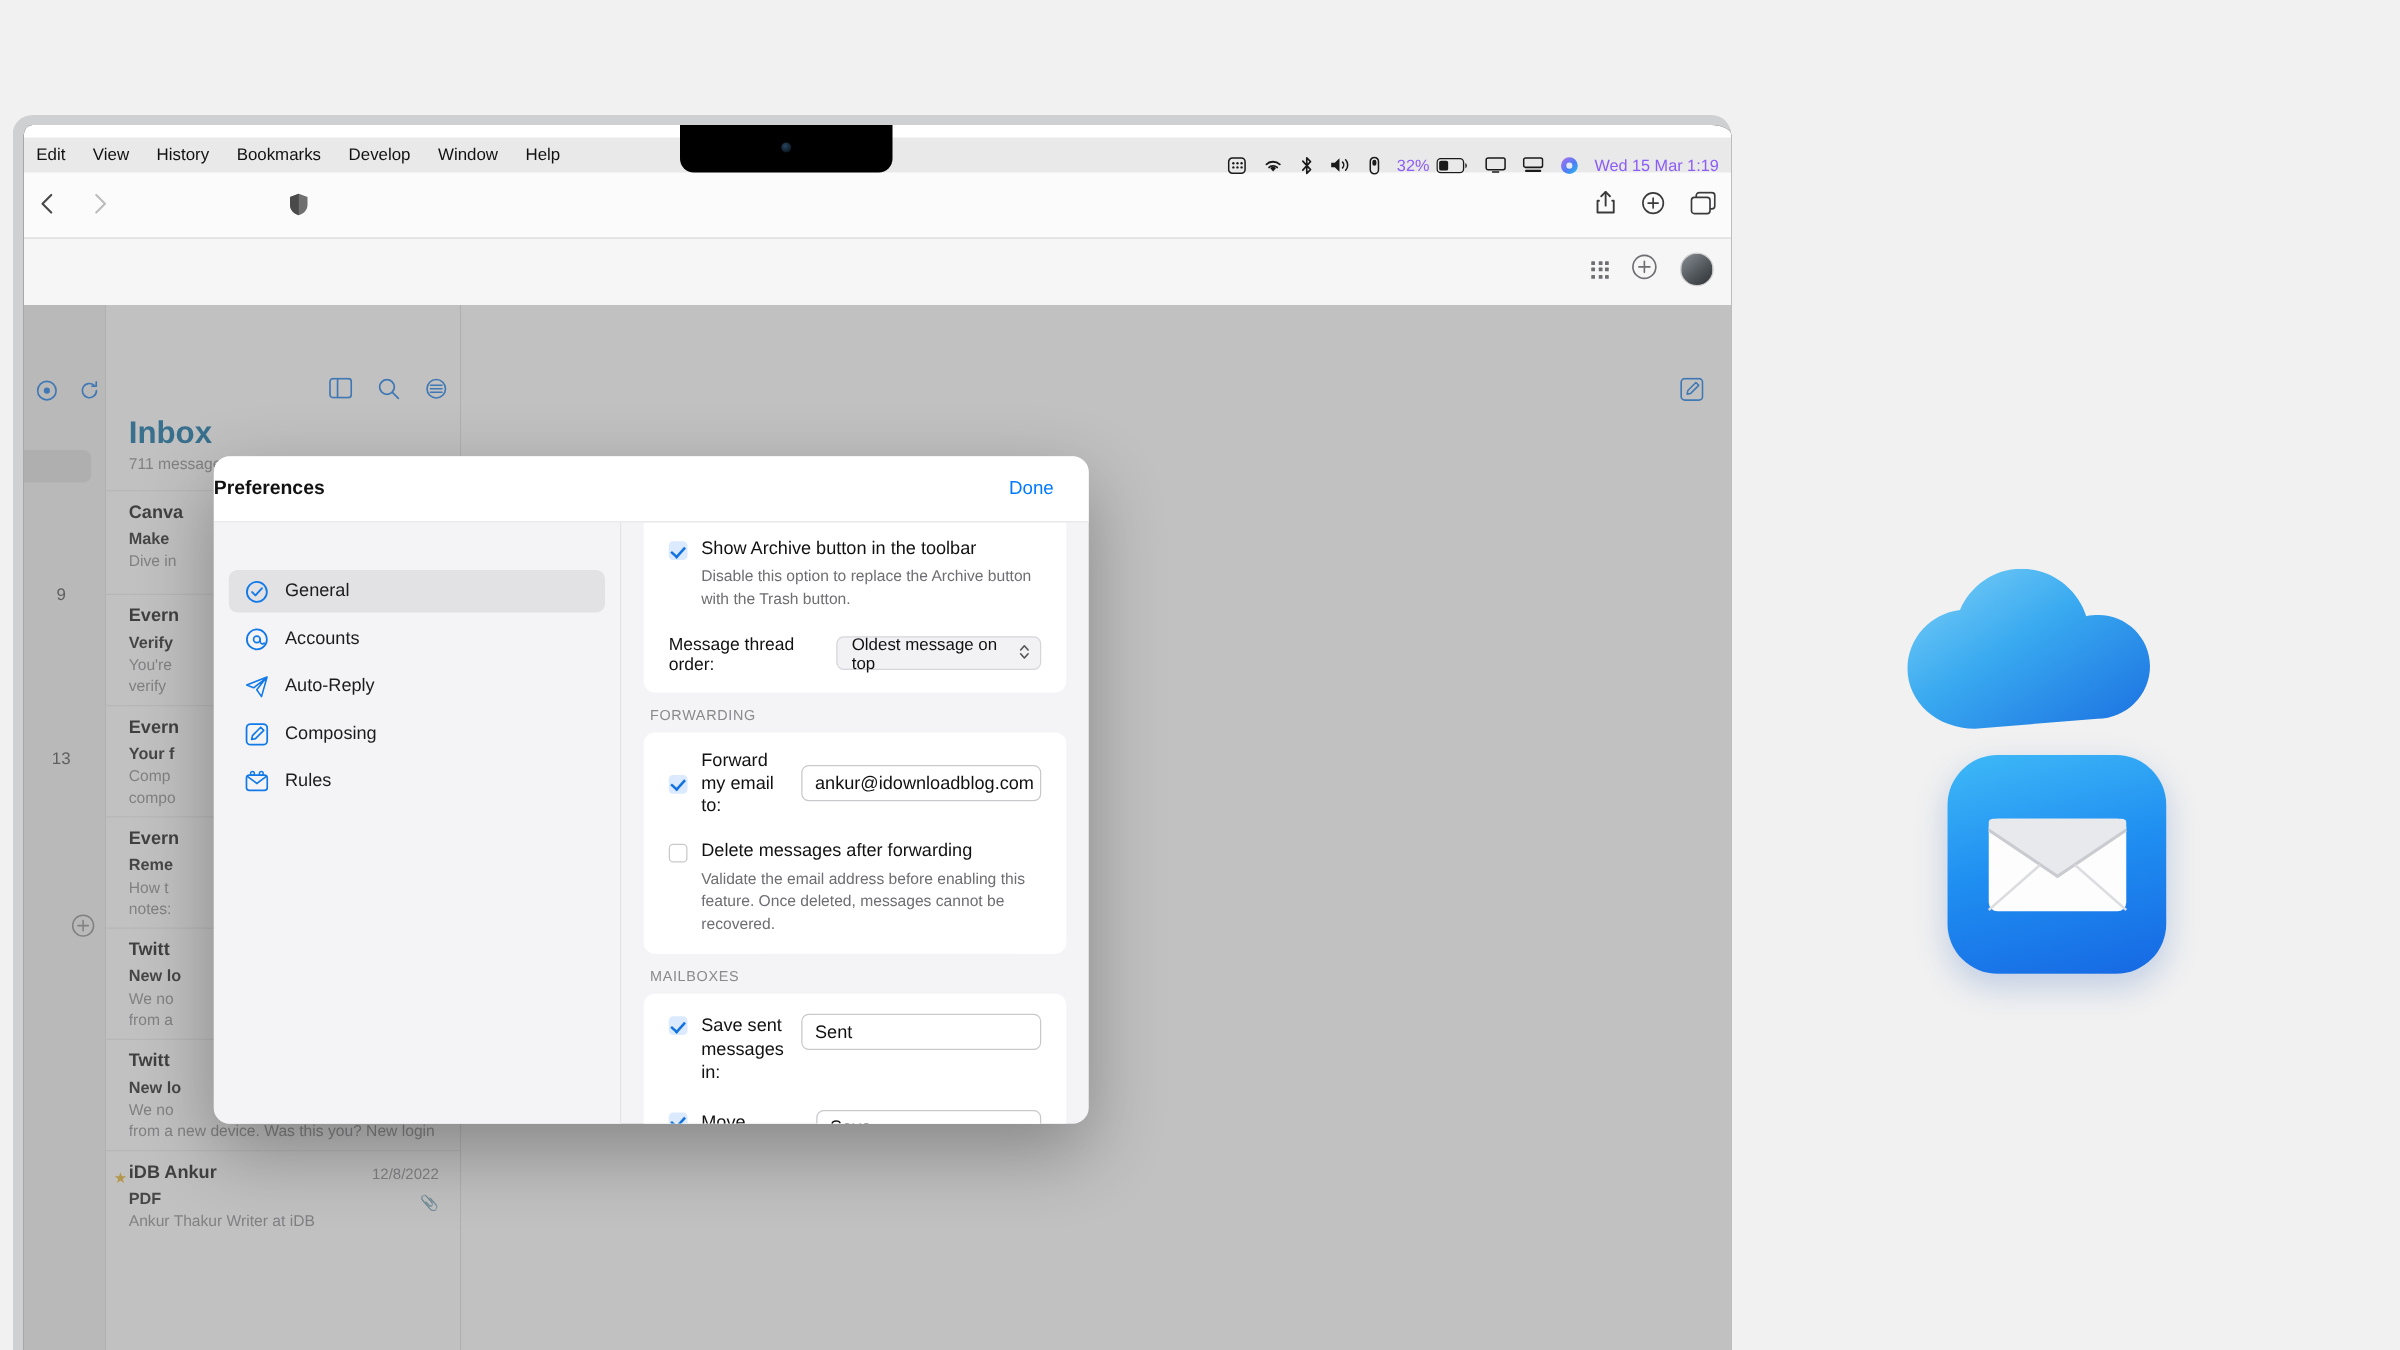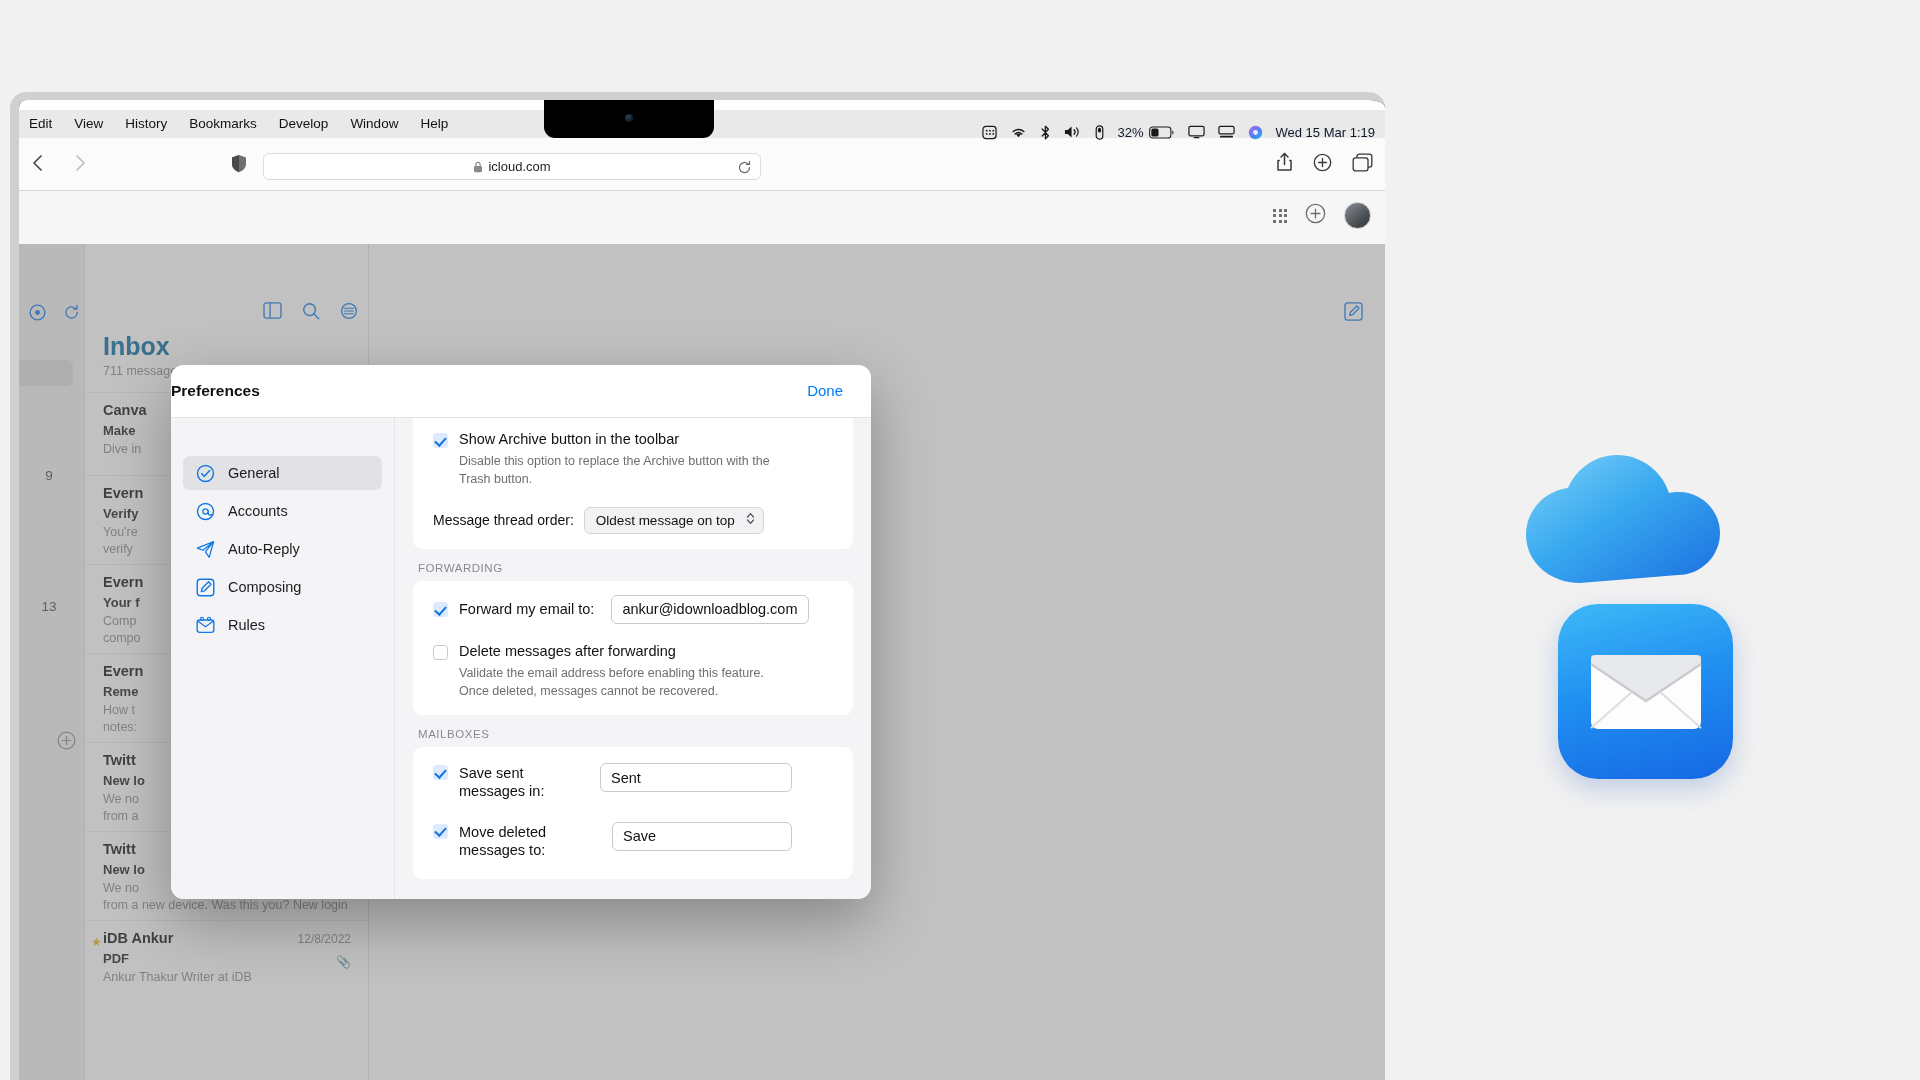--- a/index.html
+++ b/index.html
@@ -49,21 +49,21 @@
     background: #000; border-radius: 0 0 11px 11px; z-index: 7;
   }
   .notch .cam {
     position: absolute; left: 50%; top: 14px; transform: translateX(-50%);
     width: 8px; height: 8px; border-radius: 50%;
     background: radial-gradient(circle at 40% 35%, #26445e 0%, #0d1a26 70%);
   }
   .statusbar {
     position: absolute; right: 0; top: 10px; height: 44px;
     display: flex; align-items: center; gap: 13px; padding-right: 10px;
-    font-size: 13px; color: #0f172a; z-index: 6;
+    font-size: 13px; color: #8b5cf6; z-index: 6;
   }
   .statusbar svg { display: block; }
   .batt-wrap { display: flex; align-items: center; gap: 5px; }
   .clock { white-space: nowrap; font-size: 13px; }
 
   
   .safaribar {
     position: absolute; left: 0; top: 38px; width: 1366px; height: 53px;
     background: #fbfbfb; border-bottom: 1px solid #d8d8d8; z-index: 4;
   }
@@ -150,21 +150,21 @@
     position: absolute; left: 0; right: 0; top: 17px; text-align: left;
     font-size: 15.5px; font-weight: 700; color: #111;
   }
   .modal-done {
     position: absolute; right: 28px; top: 17px;
     font-size: 15px; color: #007aff; font-weight: 400; cursor: pointer;
   }
   .modal-body { position: absolute; top: 53px; left: 0; right: 0; bottom: 0; display: flex; }
 
   .pref-sidebar {
-    width: 224px; background: #f4f4f7; border-right: 1px solid #e4e4e8;
+    width: 326px; background: #f4f4f7; border-right: 1px solid #e4e4e8;
     padding: 38px 12px 0 12px;
   }
   .pref-item {
     display: flex; align-items: center; gap: 13px;
     height: 34px; padding: 0 13px; border-radius: 7px;
     font-size: 14.5px; color: #1c1c1e; margin-bottom: 4px; cursor: pointer;
   }
   .pref-item.active { background: #e2e2e5; }
   .pref-item .pic { width: 19px; height: 19px; display: flex; align-items: center; justify-content: center; color: #1279e8; flex: 0 0 19px; }
   .pref-item .pic svg { display: block; }
@@ -344,35 +344,20 @@
                 <path d="M8 5 L15 12 L8 19" fill="none" stroke="#bdbdbd" stroke-width="1.7" stroke-linecap="round" stroke-linejoin="round"></path>
               </svg>
           </span>
         </div>
         <span class="shieldbtn">
           <svg width="16" height="19" viewBox="0 0 16 19">
               <path d="M8 1 L15 3.6 v6.2 C15 14 11.8 17 8 18.2 4.2 17 1 14 1 9.8 V3.6z" fill="#6f6f6f"></path>
               <path d="M8 1 L8 18.2 C4.2 17 1 14 1 9.8 V3.6z" fill="#4a4a4a"></path>
             </svg>
         </span>
-        <div class="urlbar">
-          <span class="lock">
-            <svg width="10" height="12" viewBox="0 0 10 12">
-                <rect x="1" y="5" width="8" height="6.3" rx="1.4" fill="#8a8a8e"></rect>
-                <path d="M2.9 5 V3.4 a2.1 2.1 0 0 1 4.2 0 V5" fill="none" stroke="#8a8a8e" stroke-width="1.25"></path>
-              </svg>
-          </span>
-          <span>icloud.com</span>
-          <span class="reload">
-            <svg width="15" height="15" viewBox="0 0 16 16">
-                <path d="M13.4 8a5.4 5.4 0 1 1-1.7-3.9" fill="none" stroke="#6a6a6e" stroke-width="1.3" stroke-linecap="round"></path>
-                <path d="M13.3 1.4 v3.3 h-3.3" fill="none" stroke="#6a6a6e" stroke-width="1.3" stroke-linecap="round" stroke-linejoin="round"></path>
-              </svg>
-          </span>
-        </div>
         <div class="tbright">
           <span>
             <svg width="17" height="20" viewBox="0 0 17 20">
                 <path d="M8.5 1.5 v11" stroke="#3a3a3c" stroke-width="1.5" stroke-linecap="round" fill="none"></path>
                 <path d="M5 5 L8.5 1.5 L12 5" fill="none" stroke="#3a3a3c" stroke-width="1.5" stroke-linecap="round" stroke-linejoin="round"></path>
                 <path d="M3.2 8.6 H2 v9.4 h13 V8.6 h-1.2" fill="none" stroke="#3a3a3c" stroke-width="1.5" stroke-linecap="round" stroke-linejoin="round"></path>
               </svg>
           </span>
           <span>
             <svg width="19" height="19" viewBox="0 0 20 20">

